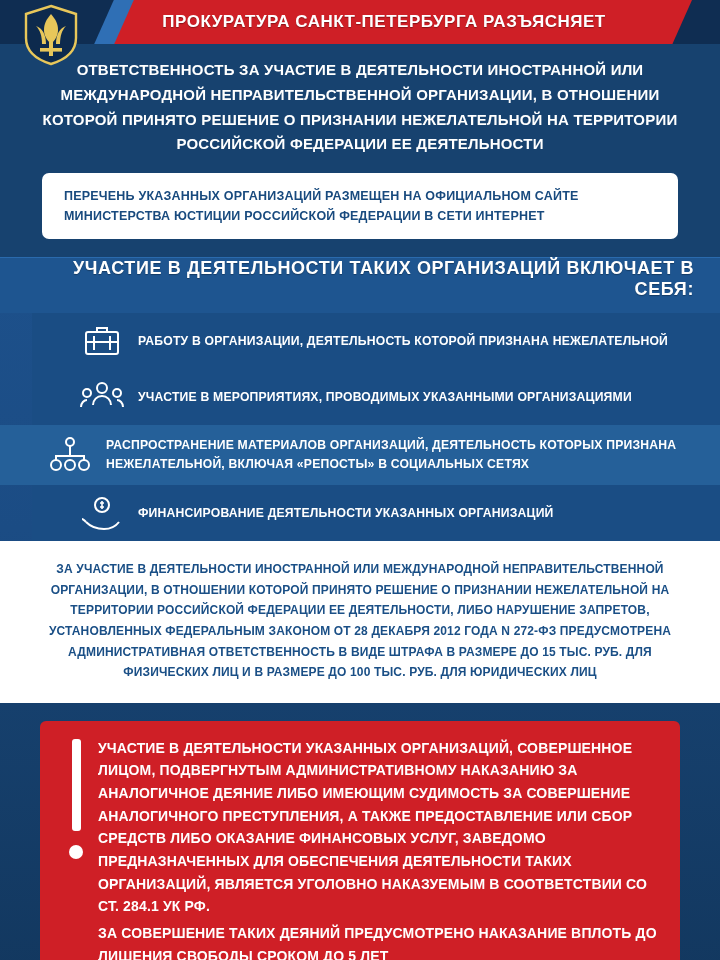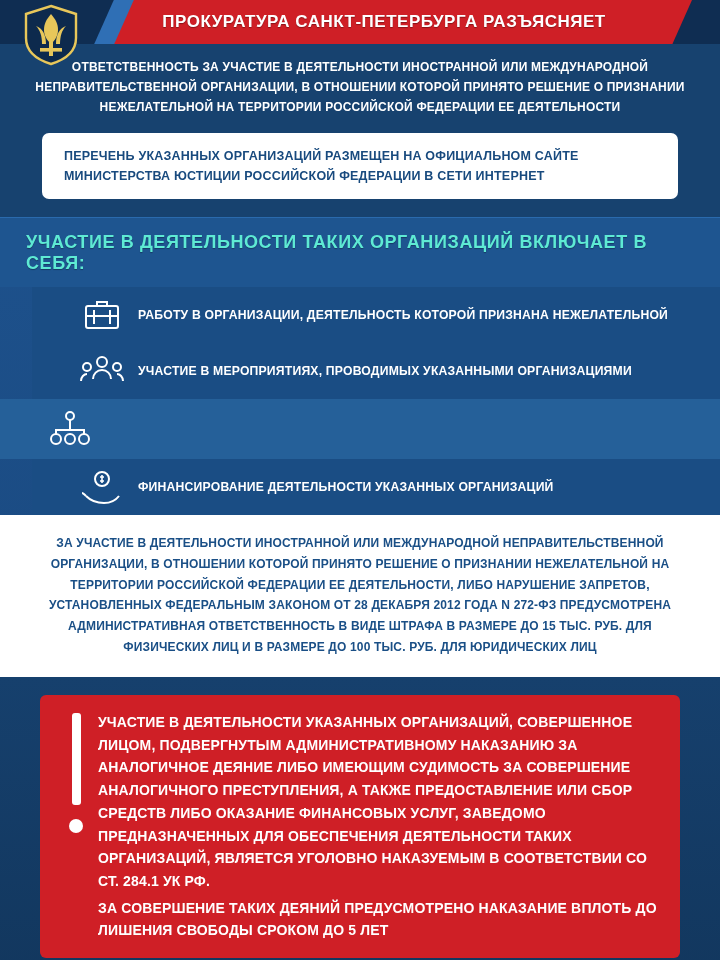--- a/index.html
+++ b/index.html
@@ -82,21 +82,21 @@
   .subtitle-zone::before {
     content: "";
     position: absolute;
     top: -44px;
     left: 0;
     width: 190px;
     height: 44px;
   }
   .subtitle {
     color: #ffffff;
-    font-size: 12px;
+    font-size: 15px;
     font-weight: bold;
     line-height: 1.65;
     text-align: center;
     letter-spacing: 0.2px;
   }
 
   
   .callout-wrap {
     background: #17426f;
     padding: 0 42px 18px 42px;
@@ -109,27 +109,28 @@
     color: #184a7e;
     font-size: 12.5px;
     font-weight: bold;
     line-height: 1.6;
     letter-spacing: 0.2px;
   }
 
   
   .section-heading {
     background: #1e5590;
-    color: #5eead4;
+    color: #ffffff;
     font-size: 18px;
     font-weight: bold;
     letter-spacing: 0.6px;
-    padding: 14px 26px 13px 26px;
+    padding: 0 26px 13px 26px;
     border-top: 1px solid #2a6aad;
     text-shadow: 0 1px 1px rgba(0,0,0,0.3);
+    text-align: right;
   }
   .list-row {
     display: flex;
     align-items: center;
     min-height: 56px;
     padding: 9px 26px 9px 34px;
     box-sizing: border-box;
   }
   .row-dark { background: #1a4d84; margin-left: 32px; }
   .row-light { background: #256099; }
@@ -271,20 +272,21 @@
       <div class="row-icon">
         <svg width="44" height="42" viewBox="0 0 44 42" fill="none" stroke="#ffffff" stroke-width="2">
           <circle cx="22" cy="8" r="4"></circle>
           <path d="M22 12 v7 M8 26 v-4 h28 v4"></path>
           <circle cx="8" cy="31" r="5"></circle>
           <circle cx="22" cy="31" r="5"></circle>
           <circle cx="36" cy="31" r="5"></circle>
           <path d="M22 19 v3"></path>
         </svg>
       </div>
+      <div class="row-text">РАСПРОСТРАНЕНИЕ МАТЕРИАЛОВ ОРГАНИЗАЦИЙ, ДЕЯТЕЛЬНОСТЬ КОТОРЫХ ПРИЗНАНА НЕЖЕЛАТЕЛЬНОЙ, ВКЛЮЧАЯ «РЕПОСТЫ» В СОЦИАЛЬНЫХ СЕТЯХ</div>
     </div>
 
     <div class="list-row row-dark">
       <div class="row-icon">
         <svg width="44" height="38" viewBox="0 0 44 38" fill="none" stroke="#ffffff" stroke-width="2">
           <circle cx="22" cy="11" r="7"></circle>
           <path d="M22 7 v8 M20 9 h4 M20 13 h4" stroke-width="1.6"></path>
           <path d="M6 28 c5 5 12 7 18 7 c7 0 12-3 15-7"></path>
           <path d="M6 28 c-2-2-3-3-4-3"></path>
         </svg>

